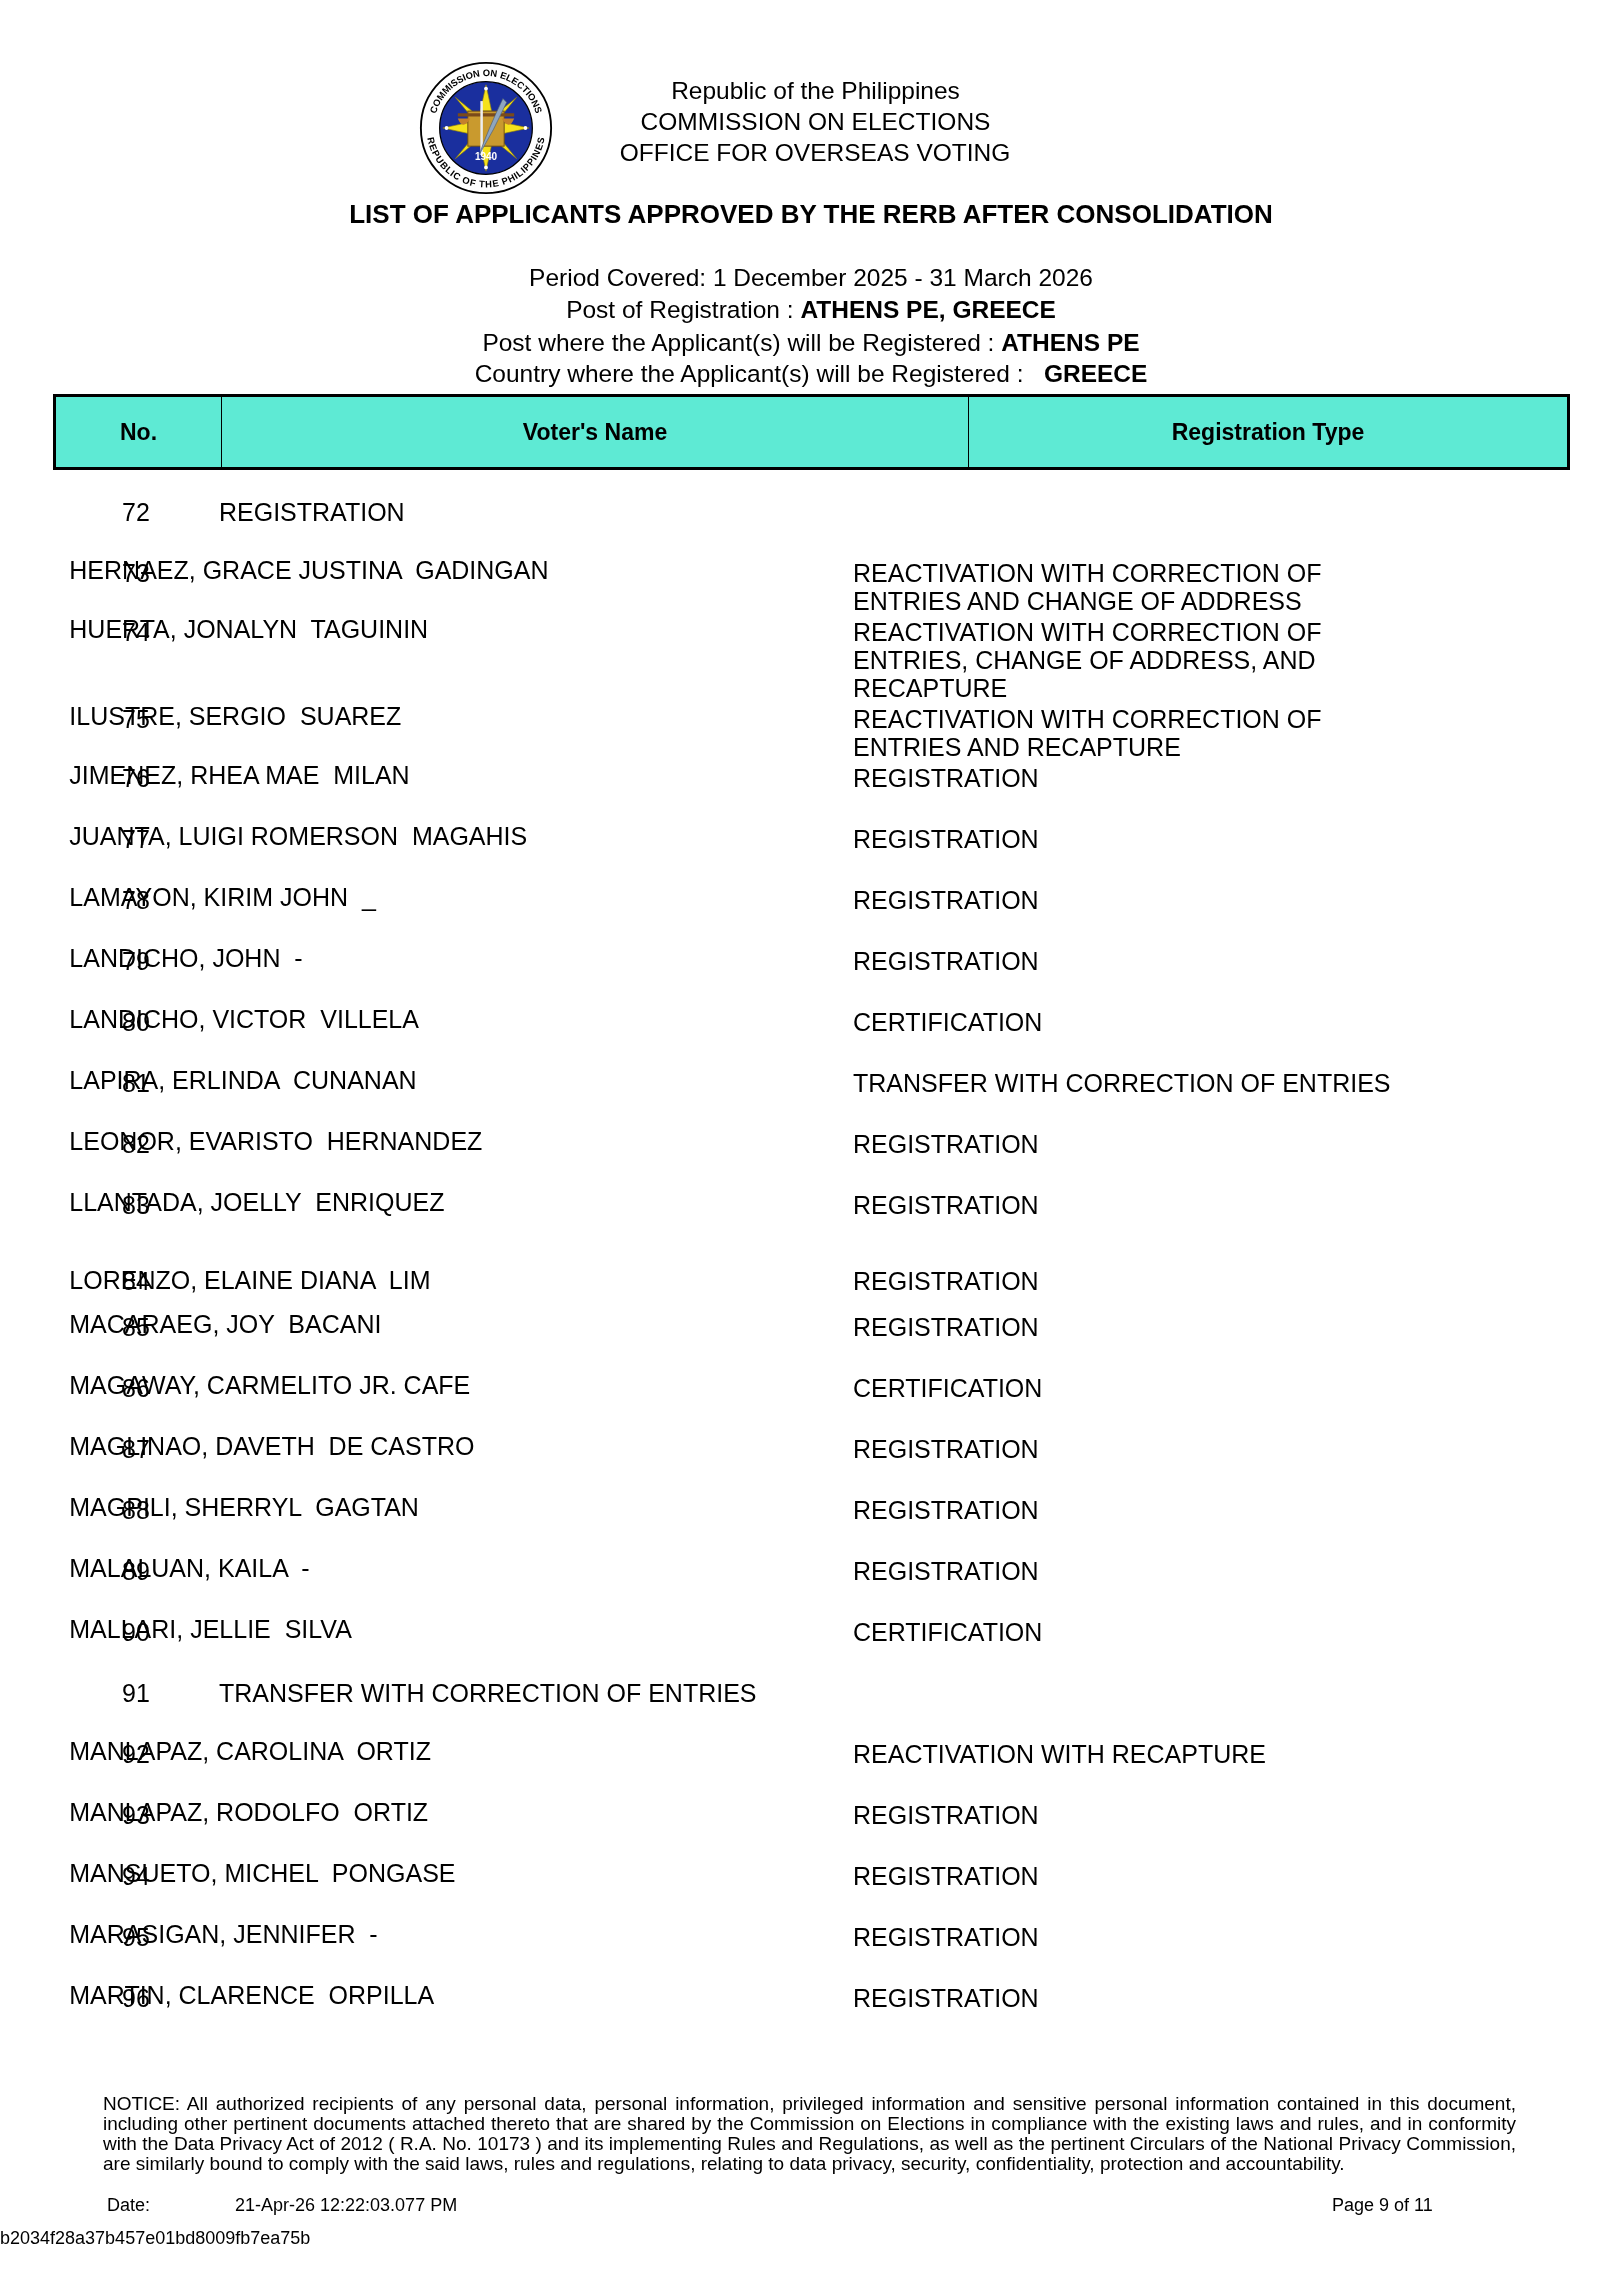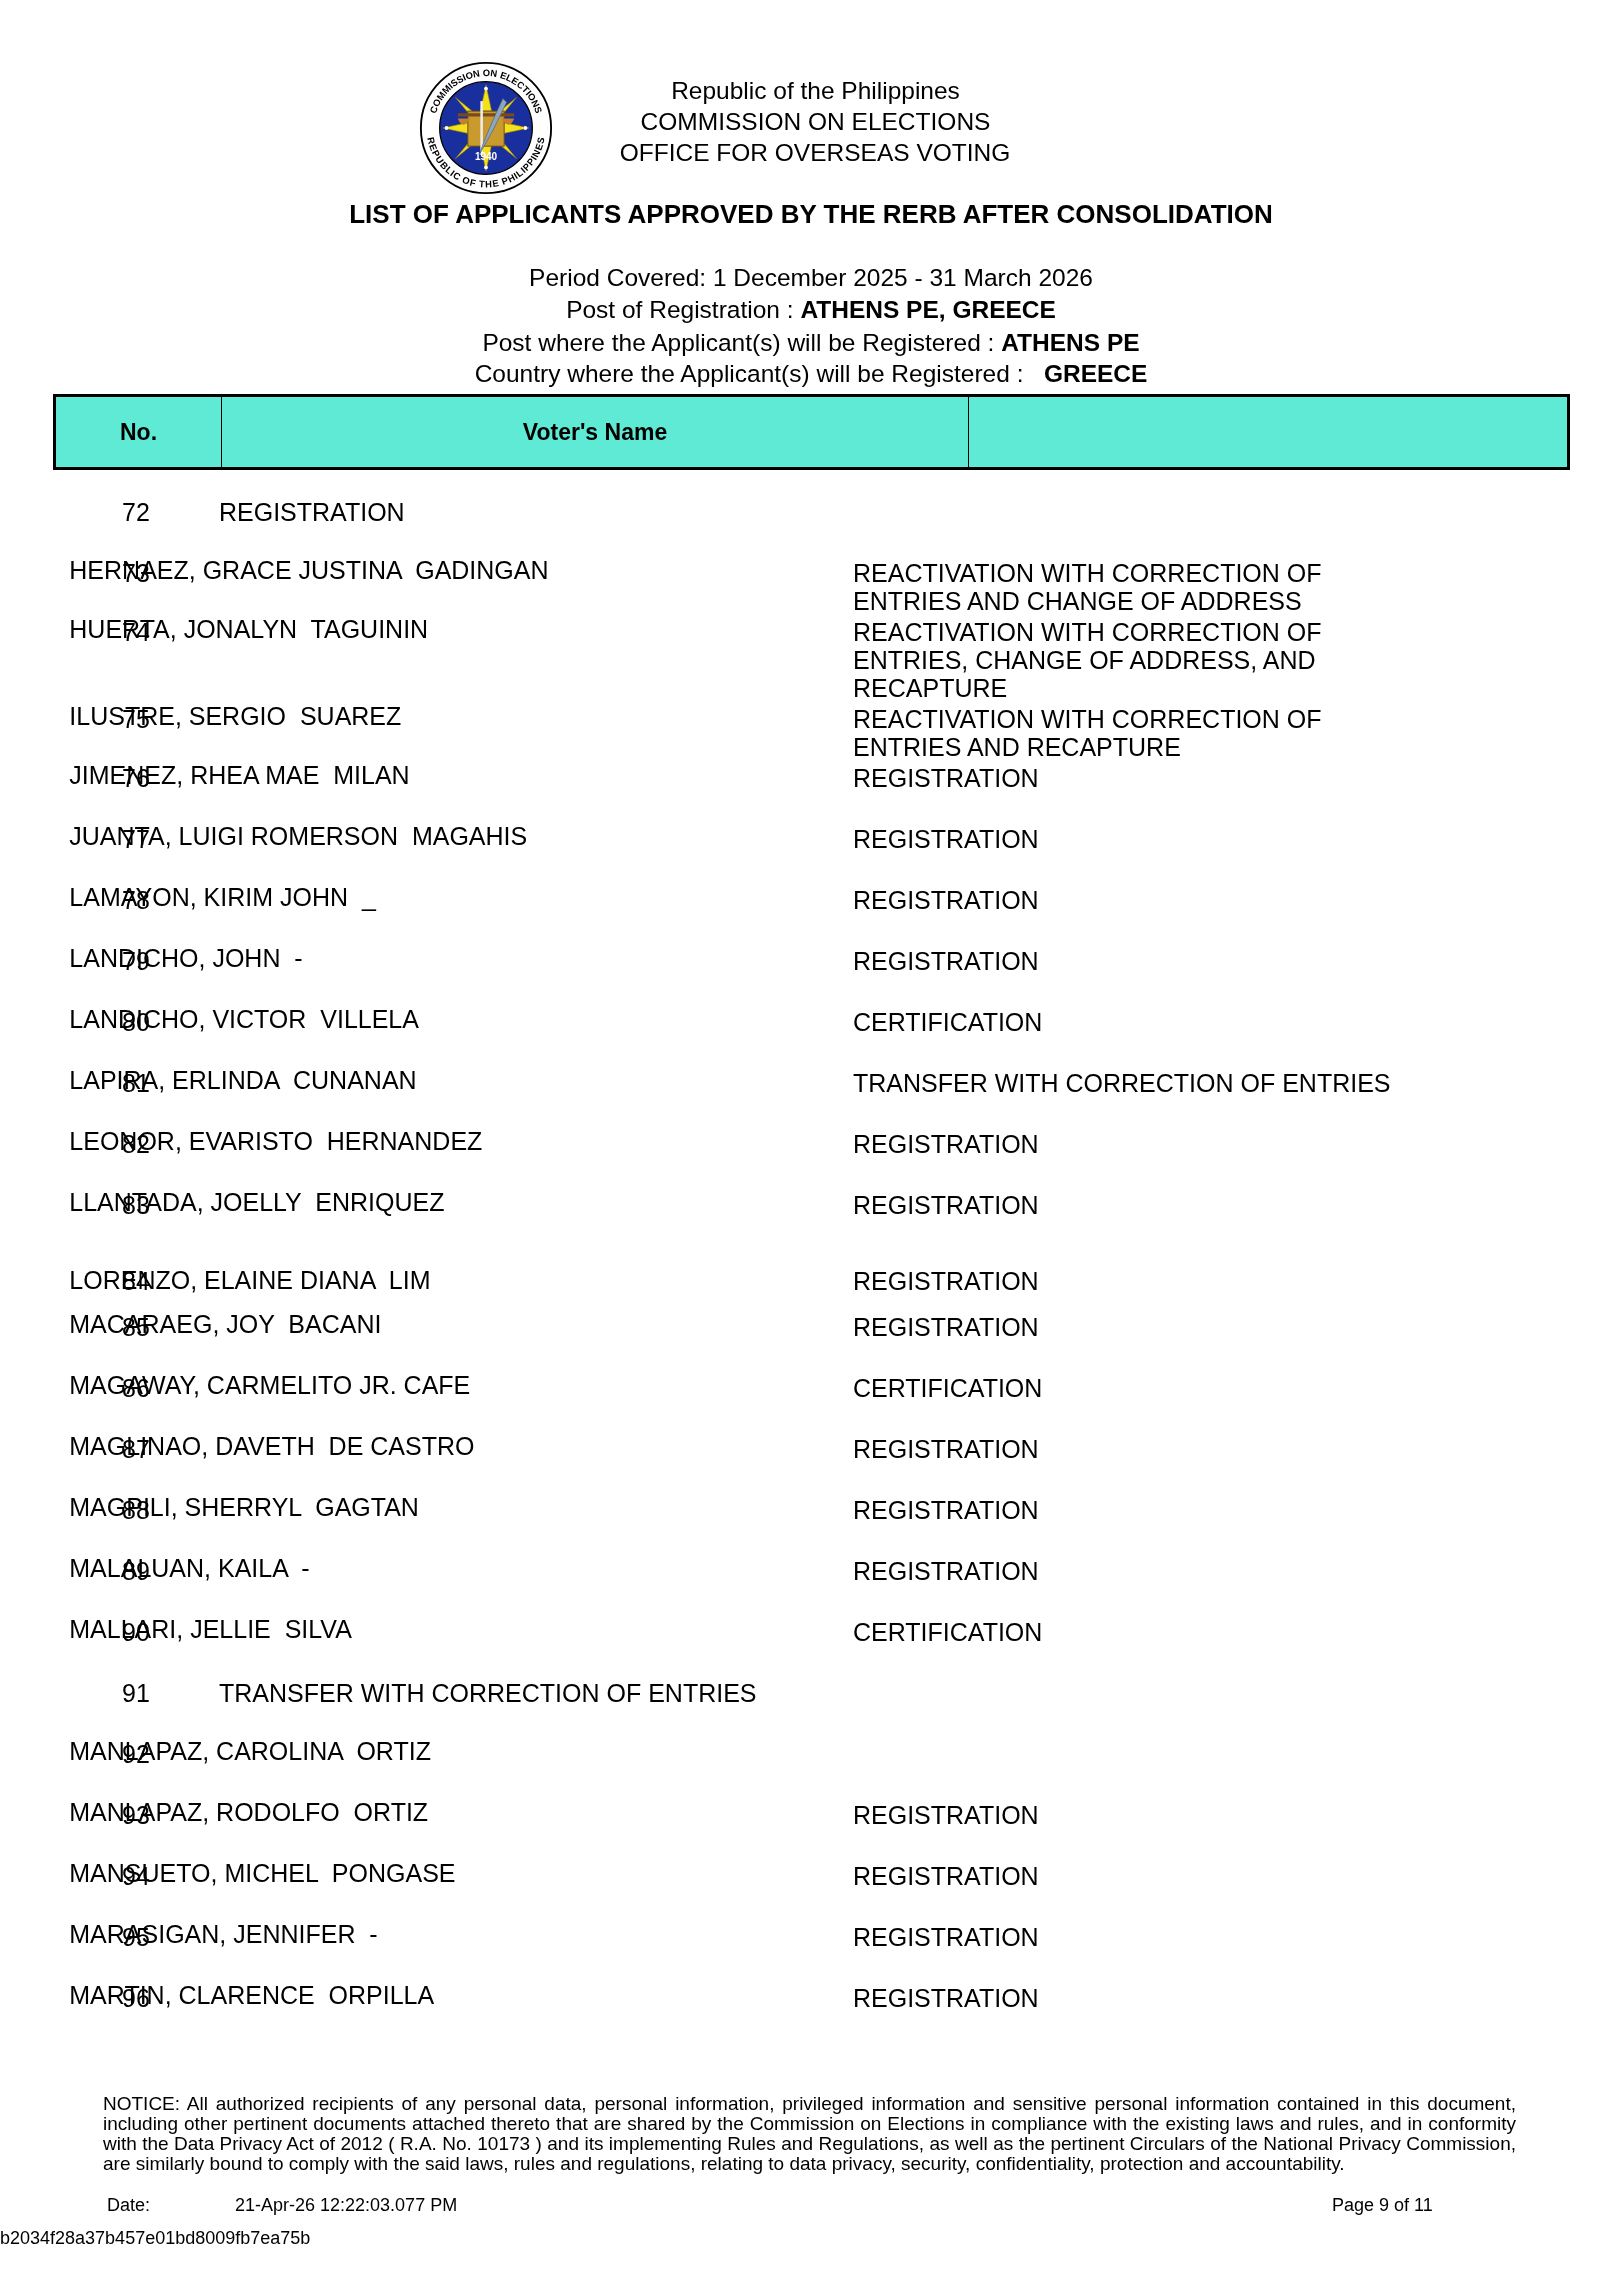--- a/index.html
+++ b/index.html
@@ -98,20 +98,21 @@
   <b>ATHENS PE</b>
 </div>
 <div class="meta m4">
   <span>Country where the Applicant(s) will be Registered :</span>&nbsp;&nbsp;
   <b>GREECE</b>
 </div>
 
 <div class="tbl-head">
   <div class="th no">No.</div>
   <div class="th name">Voter's Name</div>
+  <div class="th type">Registration Type</div>
 </div>
 
 <div class="rows" id="rows">
     <div class="row" style="min-height: 61px;">
       <div class="cell-no">72</div>
       <div class="cell-type">
         <div>REGISTRATION</div>
       </div>
     </div>
     <div class="row" style="min-height: 59px;">
@@ -246,20 +247,23 @@
     </div>
     <div class="row" style="min-height: 61px;">
       <div class="cell-no">91</div>
       <div class="cell-type">
         <div>TRANSFER WITH CORRECTION OF ENTRIES</div>
       </div>
     </div>
     <div class="row" style="min-height: 61px;">
       <div class="cell-no">92</div>
       <div class="cell-name" style="white-space: pre;">MANLAPAZ, CAROLINA  ORTIZ</div>
+      <div class="cell-type">
+        <div>REACTIVATION WITH RECAPTURE</div>
+      </div>
     </div>
     <div class="row" style="min-height: 61px;">
       <div class="cell-no">93</div>
       <div class="cell-name" style="white-space: pre;">MANLAPAZ, RODOLFO  ORTIZ</div>
       <div class="cell-type">
         <div>REGISTRATION</div>
       </div>
     </div>
     <div class="row" style="min-height: 61px;">
       <div class="cell-no">94</div>

